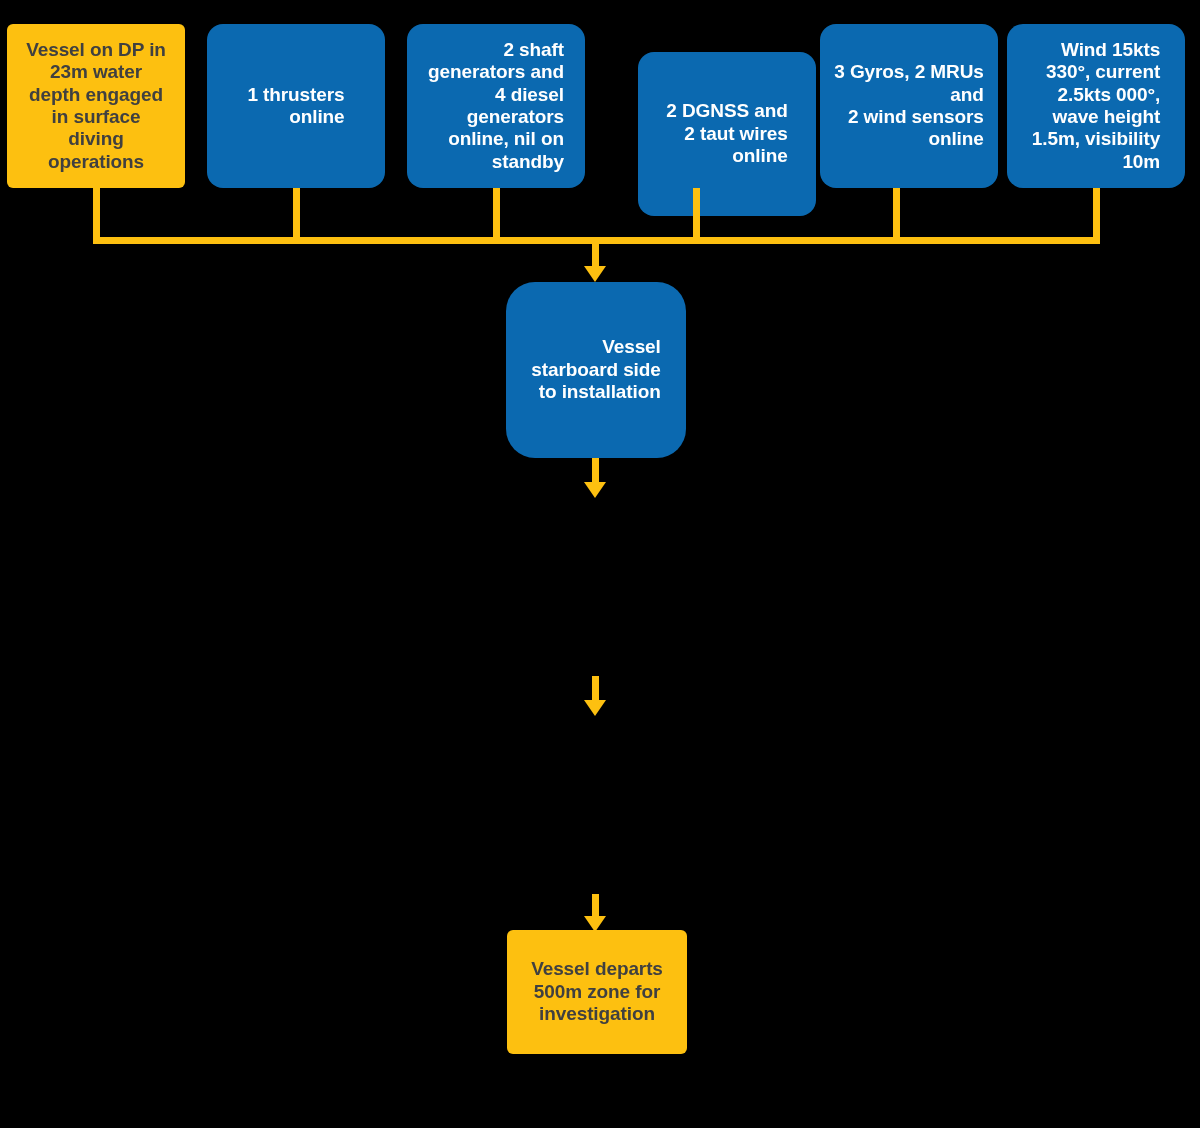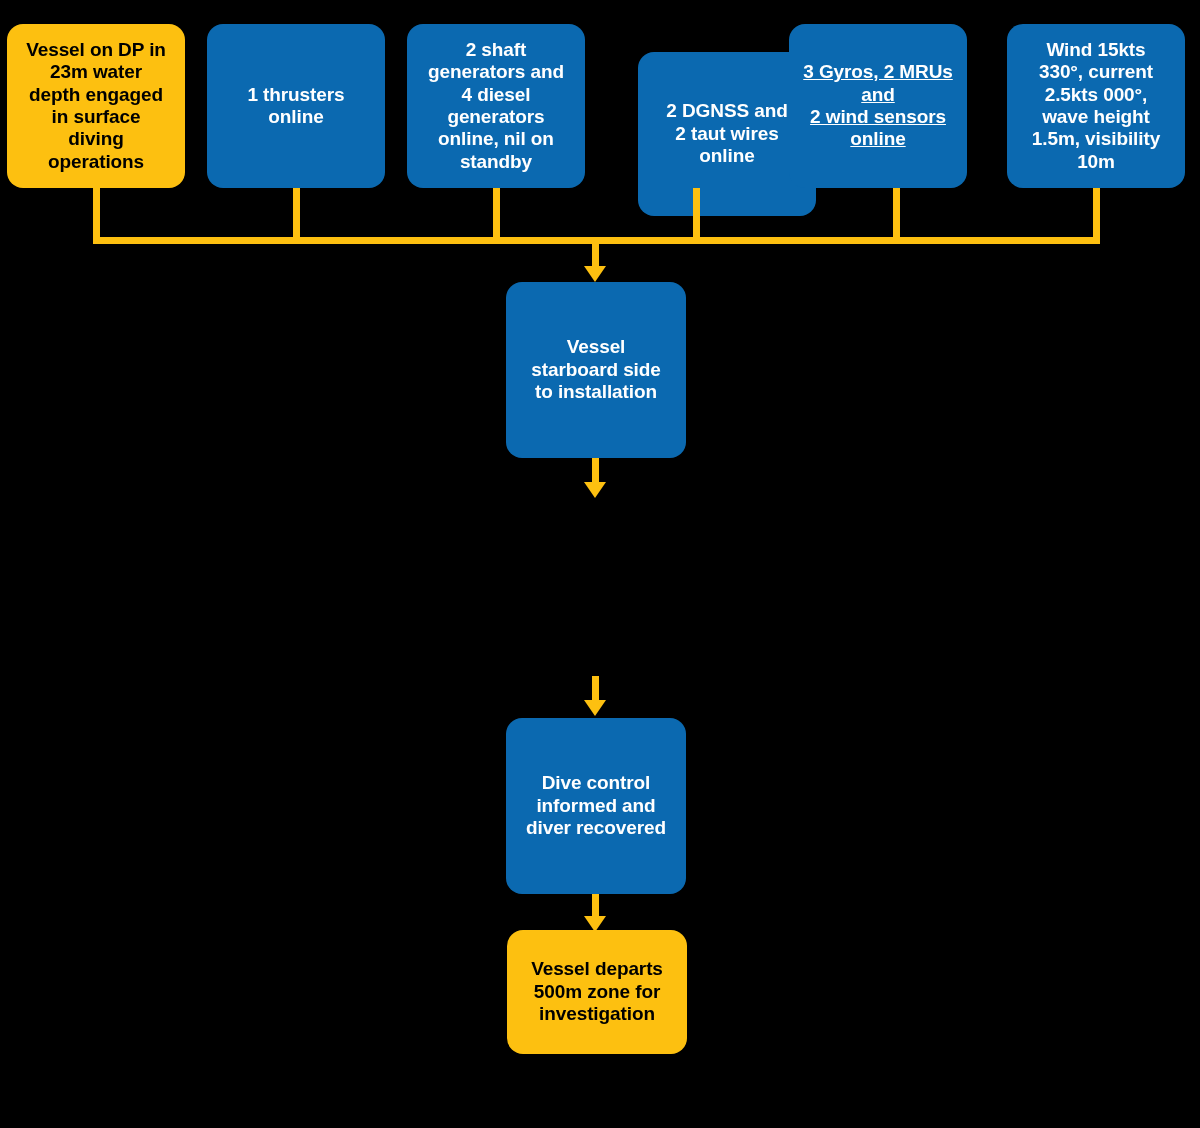--- a/index.html
+++ b/index.html
@@ -31,41 +31,43 @@
     padding: 6px 8px;
     font-weight: bold;
     font-size: 19px;
     line-height: 1.18;
     letter-spacing: -0.1px;
     white-space: pre-line;
   }
   .node.blue {
     background: #0B69B0;
     color: #FFFFFF;
+    text-align: right;
   }
   .node.yellow {
     background: #FDC010;
-    color: #000000;
+    color: #404040;
+    border-radius: 6px;
   }
 
   
   .top-row .node {
     top: 24px;
     height: 164px;
     width: 178px;
   }
   .t1 { left: 7px; }
   .t2 { left: 207px; }
   .t3 { left: 407px; }
   .t4 { left: 638px; margin-top: 28px; }
-  .t5 { left: 789px; text-decoration: underline; }
+  .t5 { left: 820px; }
   .t6 { left: 1007px; }
 
   
-  .m1 { left: 506px; top: 282px;  width: 180px; height: 176px; }
+  .m1 { left: 506px; top: 282px;  width: 180px; height: 176px; border-radius: 29px; }
   .m2 { left: 506px; top: 500px;  width: 180px; height: 176px; }
   .m3 { left: 506px; top: 718px;  width: 180px; height: 176px; }
   .m4 { left: 507px; top: 930px;  width: 180px; height: 124px; }
 
   
   .conn {
     position: absolute;
     background: #FDC010;
   }
   .v-stub { width: 7px; }
@@ -135,23 +137,20 @@
 starboard side
 to installation</div>
 
   <div class="conn v-stub" style="left:592px; top:458px; height:28px;"></div>
   <div class="arrow-head" style="left:584px; top:482px;"></div>
 
 
   <div class="conn v-stub" style="left:592px; top:676px; height:28px;"></div>
   <div class="arrow-head" style="left:584px; top:700px;"></div>
 
-  <div class="node blue m3">Dive control
-informed and
-diver recovered</div>
 
   <div class="conn v-stub" style="left:592px; top:894px; height:26px;"></div>
   <div class="arrow-head outline" style="left:584px; top:916px;"></div>
 
   <div class="node yellow m4">Vessel departs
 500m zone for
 investigation</div>
 
 </div>
 

